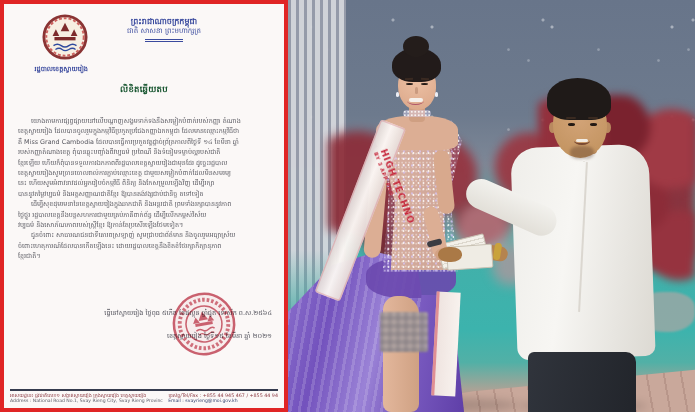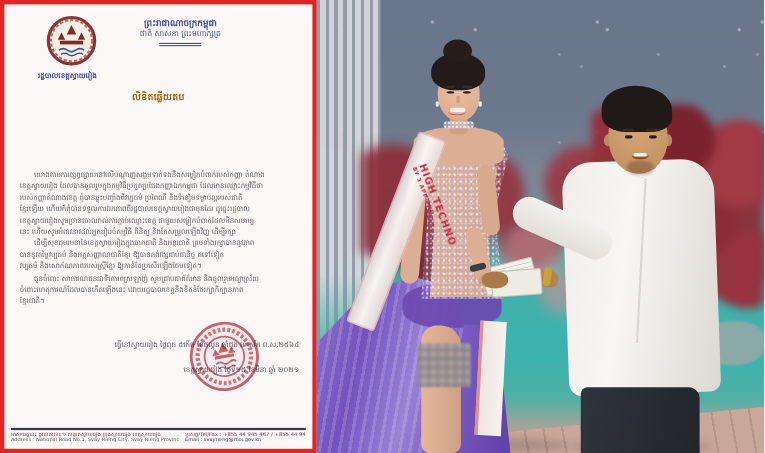--- a/index.html
+++ b/index.html
@@ -10,24 +10,24 @@
   
   .doc{position:absolute;left:0;top:0;width:288px;height:412px;background:#fbf8f7;
        border:4px solid #e02525;}
   .doc .khm{filter:blur(.35px);}
   .emblem-wrap{position:absolute;left:8px;top:10px;width:76px;text-align:right;}
   .org-name{margin-top:2px;font-size:6.5px;line-height:7.5px;font-weight:bold;color:#3a4a9e;}
   .motto{position:absolute;left:80px;top:13px;width:160px;text-align:center;color:#3a4a9e;}
   .motto .m1{font-size:8px;font-weight:bold;line-height:10px;}
   .motto .m2{font-size:7px;font-weight:normal;line-height:9px;}
   .flourish{width:38px;height:3px;margin:3px auto 0;border-top:1px solid #3a4a9e;border-bottom:1px solid #3a4a9e;}
-  .title{position:absolute;left:8px;top:80px;width:264px;text-align:center;color:#a16207;}
+  .title{position:absolute;left:8px;top:80px;width:264px;text-align:center;color:#14532d;}
   .title .t1{font-size:8.5px;font-weight:bold;line-height:11px;letter-spacing:.3px;}
   .title .t2{font-size:6.8px;font-weight:bold;line-height:9px;margin-top:2px;}
-  .body-text{position:absolute;left:14px;top:112px;width:258px;margin-top:38px;}
+  .body-text{position:absolute;left:14px;top:112px;width:258px;}
   .bl{font-size:6.4px;line-height:10.4px;height:10.4px;color:#56565e;white-space:nowrap;overflow:hidden;}
   .bl.ind{text-indent:13px;}
   .signoff{position:absolute;right:12px;top:292px;width:220px;text-align:right;color:#4d4d57;}
   .signoff div{font-size:6.5px;line-height:11px;white-space:nowrap;overflow:hidden;margin-top:12px;}
   .stamp{position:absolute;left:166px;top:286px;width:68px;height:68px;opacity:.85;
          transform:rotate(-10deg);mix-blend-mode:multiply;}
   .doc-footer{position:absolute;left:6px;right:6px;bottom:4px;border-top:2px solid #353b4e;padding-top:2px;
               display:flex;justify-content:space-between;}
   .df-col{overflow:hidden;}
   .df-left{width:57%;}
@@ -204,26 +204,28 @@
       <div class="flourish"></div>
     </div>
 
     <div class="title">
       <div class="t1 khm">លិខិតឆ្លើយតប</div>
     </div>
 
     <div class="body-text khm">
       <div class="bl ind">យោងតាមការផ្សព្វផ្សាយនៅលើបណ្តាញសង្គមទាក់ទងនឹងសម្លៀកបំពាក់របស់កញ្ញា តំណាង</div>
       <div class="bl">ខេត្តស្វាយរៀង ដែលបានចូលរួមក្នុងកម្មវិធីប្រកួតប្រជែងកញ្ញាឯកកម្ពុជា ដែលមានឈ្មោះកម្មវិធីថា</div>
+      <div class="bl">គឺ Miss Grand Cambodia ដែលបានធ្វើការប្រកួតវគ្គផ្តាច់ព្រ័ត្រកាលពីថ្ងៃទី ១៤ ខែមីនា ឆ្នាំ</div>
       <div class="bl">របស់កញ្ញាតំណាងខេត្ត ពុំបានឆ្លុះបញ្ចាំងពីវប្បធម៌ ប្រពៃណី និងទំនៀមទម្លាប់ល្អរបស់ជាតិ</div>
       <div class="bl">ខ្មែរឡើយ ហើយក៏ពុំបានទទួលការឯកភាពពីរដ្ឋបាលខេត្តស្វាយរៀងជាមុនដែរ ដូច្នេះរដ្ឋបាល</div>
       <div class="bl">ខេត្តស្វាយរៀងសូមច្រានចោលរាល់ការភ្ជាប់ឈ្មោះខេត្ត ជាមួយសម្លៀកបំពាក់ដែលមិនសមរម្យ</div>
       <div class="bl">នេះ ហើយសូមអំពាវនាវដល់អ្នករៀបចំកម្មវិធី ពិនិត្យ និងកែសម្រួលឡើងវិញ ដើម្បីរក្សា</div>
+      <div class="bl">បាននូវតម្លៃវប្បធម៌ និងអត្តសញ្ញាណជាតិខ្មែរ ឱ្យបានគង់វង្សជាប់ជានិច្ច តទៅទៀត</div>
       <div class="bl ind">ដើម្បីសុខដុមរមនានៃខេត្តស្វាយរៀងក្នុងឆាកជាតិ និងអន្តរជាតិ ព្រមទាំងរក្សាបាននូវភាព</div>
-      <div class="bl">បាននូវតម្លៃវប្បធម៌ និងអត្តសញ្ញាណជាតិខ្មែរ ឱ្យបានគង់វង្សជាប់ជានិច្ច តទៅទៀត</div>
+      <div class="bl">ថ្លៃថ្នូរ រដ្ឋបាលខេត្តនឹងបន្តសហការជាមួយគ្រប់ភាគីពាក់ព័ន្ធ ដើម្បីលើកកម្ពស់វិស័យ</div>
       <div class="bl">វប្បធម៌ និងសោភ័ណភាពរបស់ស្ត្រីខ្មែរ ឱ្យកាន់តែប្រសើរឡើងថែមទៀត។</div>
       <div class="bl ind">ជូនចំពោះ សាធារណជនជាទីគោរពស្រឡាញ់ សូមជ្រាបជាព័ត៌មាន និងចូលរួមអធ្យាស្រ័យ</div>
       <div class="bl">ចំពោះហេតុការណ៍ដែលបានកើតឡើងនេះ ដោយរដ្ឋបាលខេត្តនឹងខិតខំថែរក្សាកិត្យានុភាព</div>
       <div class="bl">ខ្មែរជាតិ។</div>
     </div>
 
     <div class="signoff khm">
       <div>ធ្វើនៅស្វាយរៀង ថ្ងៃពុធ ៥កើត ខែផល្គុន ឆ្នាំជូត ទោស័ក ព.ស.២៥៦៤</div>
       <div>ខេត្តស្វាយរៀង ថ្ងៃទី១៥ ខែមីនា ឆ្នាំ ២០២១</div>
     </div>

